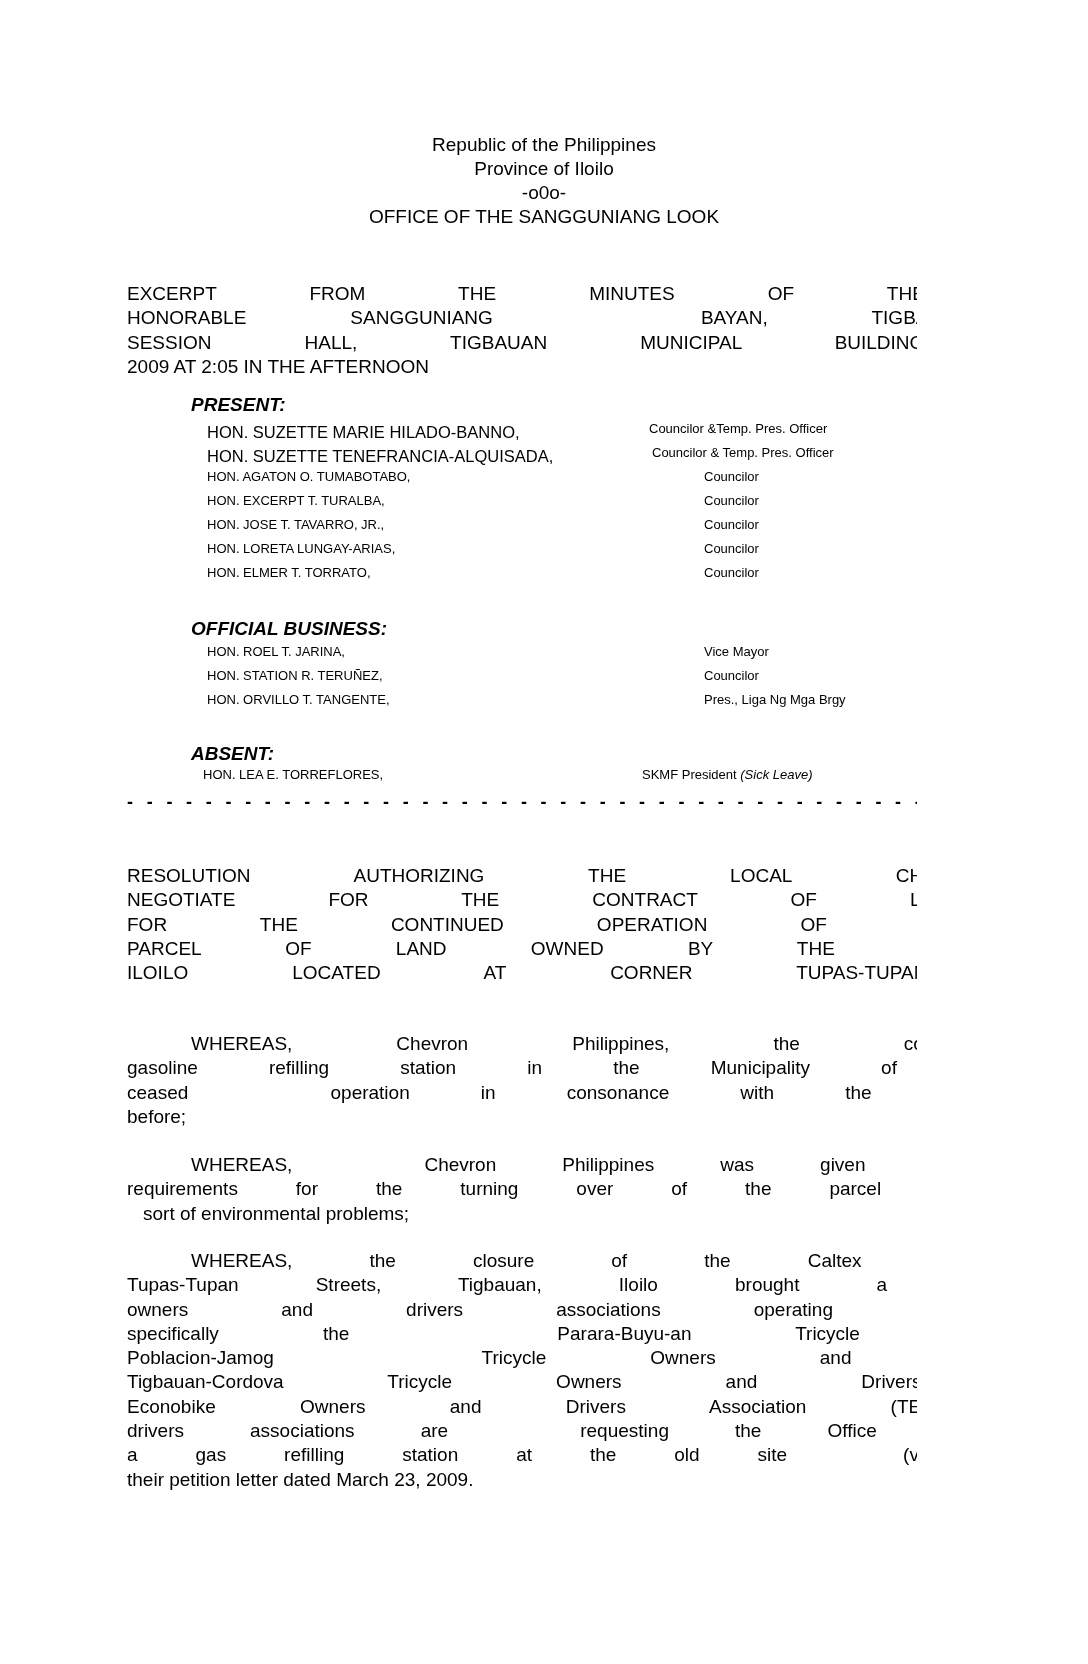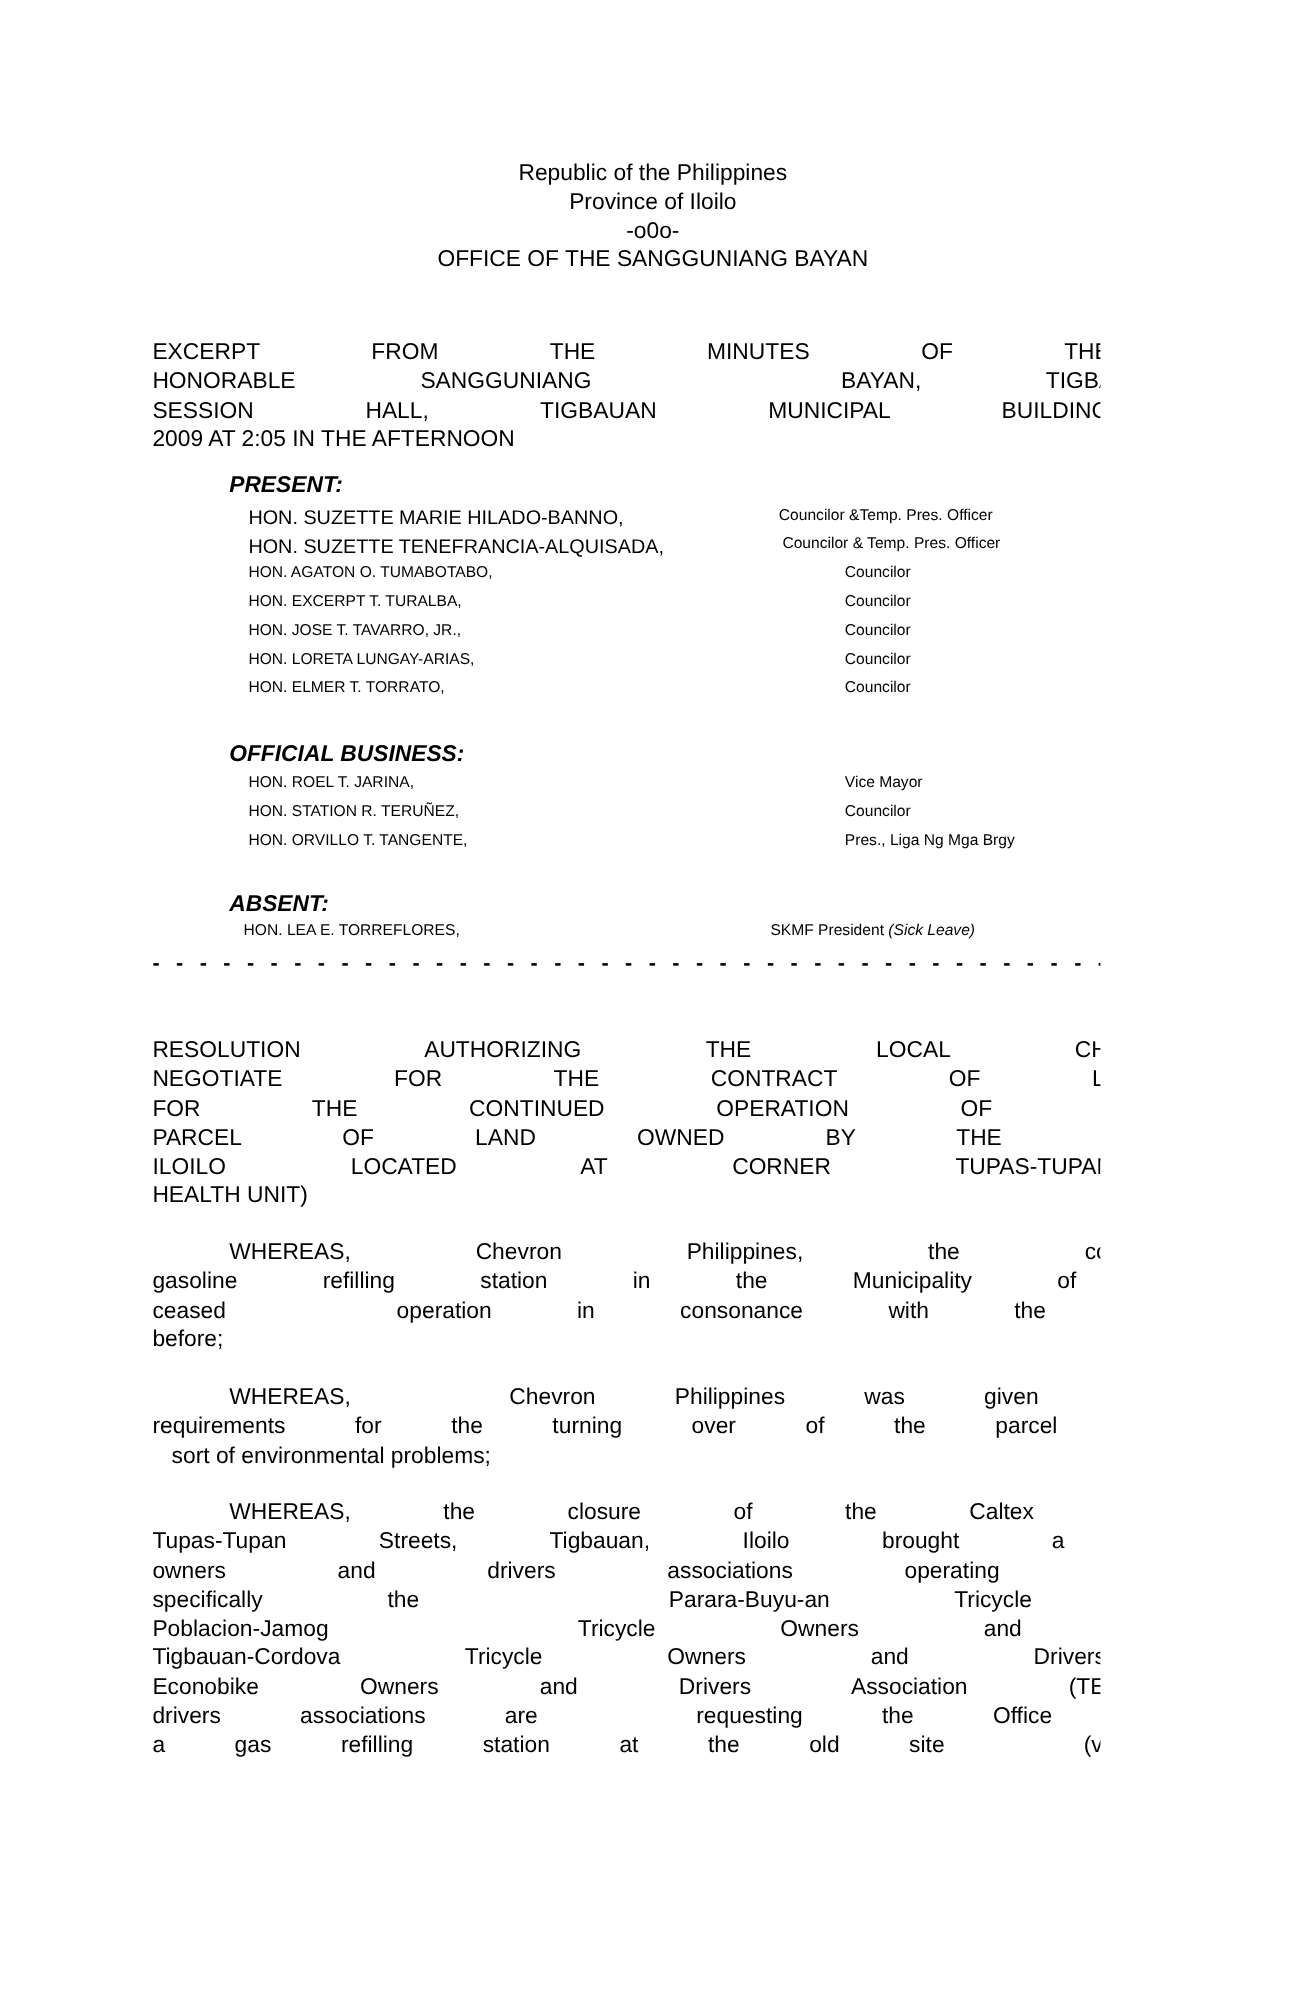--- a/index.html
+++ b/index.html
@@ -22,21 +22,21 @@
 </style>
 </head>
 <body>
 
 <div class="page">
 
   <div class="hdr" style="top:121px;">
     <div>Republic of the Philippines</div>
     <div>Province of Iloilo</div>
     <div>-o0o-</div>
-    <div>OFFICE OF THE SANGGUNIANG BAYAN</div>
+    <div>OFFICE OF THE SANGGUNIANG LOOK</div>
   </div>
 
   <div class="just" style="top:270px;">
     <span class="jline" style="white-space: nowrap;"><span style="white-space: pre; word-spacing: 87.7778px;">EXCERPT FROM THE MINUTES OF THE REGULAR SESSION OF THE</span></span>
     <span class="jline" style="white-space: nowrap;"><span style="white-space: pre; word-spacing: 98.75px;">HONORABLE SANGGUNIANG  BAYAN, TIGBAUAN, ILOILO HELD AT THE  SB</span></span>
     <span class="jline" style="white-space: nowrap;"><span style="white-space: pre; word-spacing: 87.7778px;">SESSION HALL, TIGBAUAN MUNICIPAL BUILDING TIGBAUAN, ILOILO ON JUNE 3,</span></span>
     <span class="jline last" style="white-space: nowrap;"><span style="white-space: pre;">2009 AT 2:05 IN THE AFTERNOON</span></span>
   </div>
 
   <div class="section-label" style="top:382px;">PRESENT:</div>
@@ -83,21 +83,20 @@
 
   <div class="dashes">- - - - - - - - - - - - - - - - - - - - - - - - - - - - - - - - - - - - - - - - - - - - - - - - - - - - - - - - - - - - - - - - - -</div>
 
 
   <div class="just" style="top:852px;">
     <span class="jline" style="white-space: nowrap;"><span style="white-space: pre; word-spacing: 98.75px;">RESOLUTION AUTHORIZING THE LOCAL CHIEF EXECUTIVE TO LOOK AND</span></span>
     <span class="jline" style="white-space: nowrap;"><span style="white-space: pre; word-spacing: 87.7778px;">NEGOTIATE FOR THE CONTRACT OF LEASE WITH ANY INTERESTED PARTY</span></span>
     <span class="jline" style="white-space: nowrap;"><span style="white-space: pre; word-spacing: 87.7778px;">FOR THE CONTINUED OPERATION OF GASOLINE REFILLING STATION IN THE</span></span>
     <span class="jline" style="white-space: nowrap;"><span style="white-space: pre; word-spacing: 79px;">PARCEL OF LAND OWNED BY THE MUNICIPALITY OF TIGBAUAN, PROVINCE OF</span></span>
     <span class="jline" style="white-space: nowrap;"><span style="white-space: pre; word-spacing: 98.75px;">ILOILO LOCATED AT CORNER TUPAS-TUPAN STREETS (BESIDE THE RURAL</span></span>
-    <span class="jline last" style="white-space: nowrap;"><span style="white-space: pre;">HEALTH UNIT)</span></span>
   </div>
 
   <div class="para" style="top:1020px;">
     <span class="jline" style="white-space: nowrap;"><span style="white-space: pre; word-spacing: 98.75px;">WHEREAS, Chevron Philippines, the corporation that previously operated a</span></span>
     <span class="jline" style="white-space: nowrap;"><span style="white-space: pre; word-spacing: 65.8333px;">gasoline refilling station in the Municipality of Tigbauan under the name CALTEX,  had</span></span>
     <span class="jline" style="white-space: nowrap;"><span style="white-space: pre; word-spacing: 65.8333px;">ceased  operation in consonance with the expiration of the Contract of Lease executed</span></span>
     <span class="jline last" style="white-space: nowrap;"><span style="white-space: pre;">before;</span></span>
   </div>
 
   <div class="para" style="top:1141px;">
@@ -109,15 +108,16 @@
   <div class="para" style="top:1237px;">
     <span class="jline" style="white-space: nowrap;"><span style="white-space: pre; word-spacing: 71.8182px;">WHEREAS, the closure of the Caltex Gasoline Refilling Station located at  corner</span></span>
     <span class="jline" style="white-space: nowrap;"><span style="white-space: pre; word-spacing: 71.8182px;">Tupas-Tupan Streets, Tigbauan, Iloilo brought a unified action of the different tricycle</span></span>
     <span class="jline" style="white-space: nowrap;"><span style="white-space: pre; word-spacing: 87.7778px;">owners and drivers associations operating within the Municipality of Tigbauan</span></span>
     <span class="jline" style="white-space: nowrap;"><span style="white-space: pre; word-spacing: 98.75px;">specifically the  Parara-Buyu-an Tricycle Owners and Drivers Assoclation (PBTODA);</span></span>
     <span class="jline" style="white-space: nowrap;"><span style="white-space: pre; word-spacing: 98.75px;">Poblacion-Jamog  Tricycle Owners and Drivers Association (TTODA); Samahan ng</span></span>
     <span class="jline" style="white-space: nowrap;"><span style="white-space: pre; word-spacing: 98.75px;">Tigbauan-Cordova Tricycle Owners and Drivers Association (STCTODA); and Tigbauan</span></span>
     <span class="jline" style="white-space: nowrap;"><span style="white-space: pre; word-spacing: 79px;">Econobike Owners and Drivers Association (TEDOA).  The said  tricycle owners and</span></span>
     <span class="jline" style="white-space: nowrap;"><span style="white-space: pre; word-spacing: 60.7692px;">drivers associations are  requesting the Office of the Mayor to continue the operation of</span></span>
     <span class="jline" style="white-space: nowrap;"><span style="white-space: pre; word-spacing: 52.6667px;">a gas refilling station at the old site  (vacated by the Caltex Gasoline Refilling Station) in</span></span>
+    <span class="jline last" style="white-space: nowrap;"><span style="white-space: pre;">their petition letter dated March 23, 2009.</span></span>
   </div>
 
 </div>
 
 </body></html>

